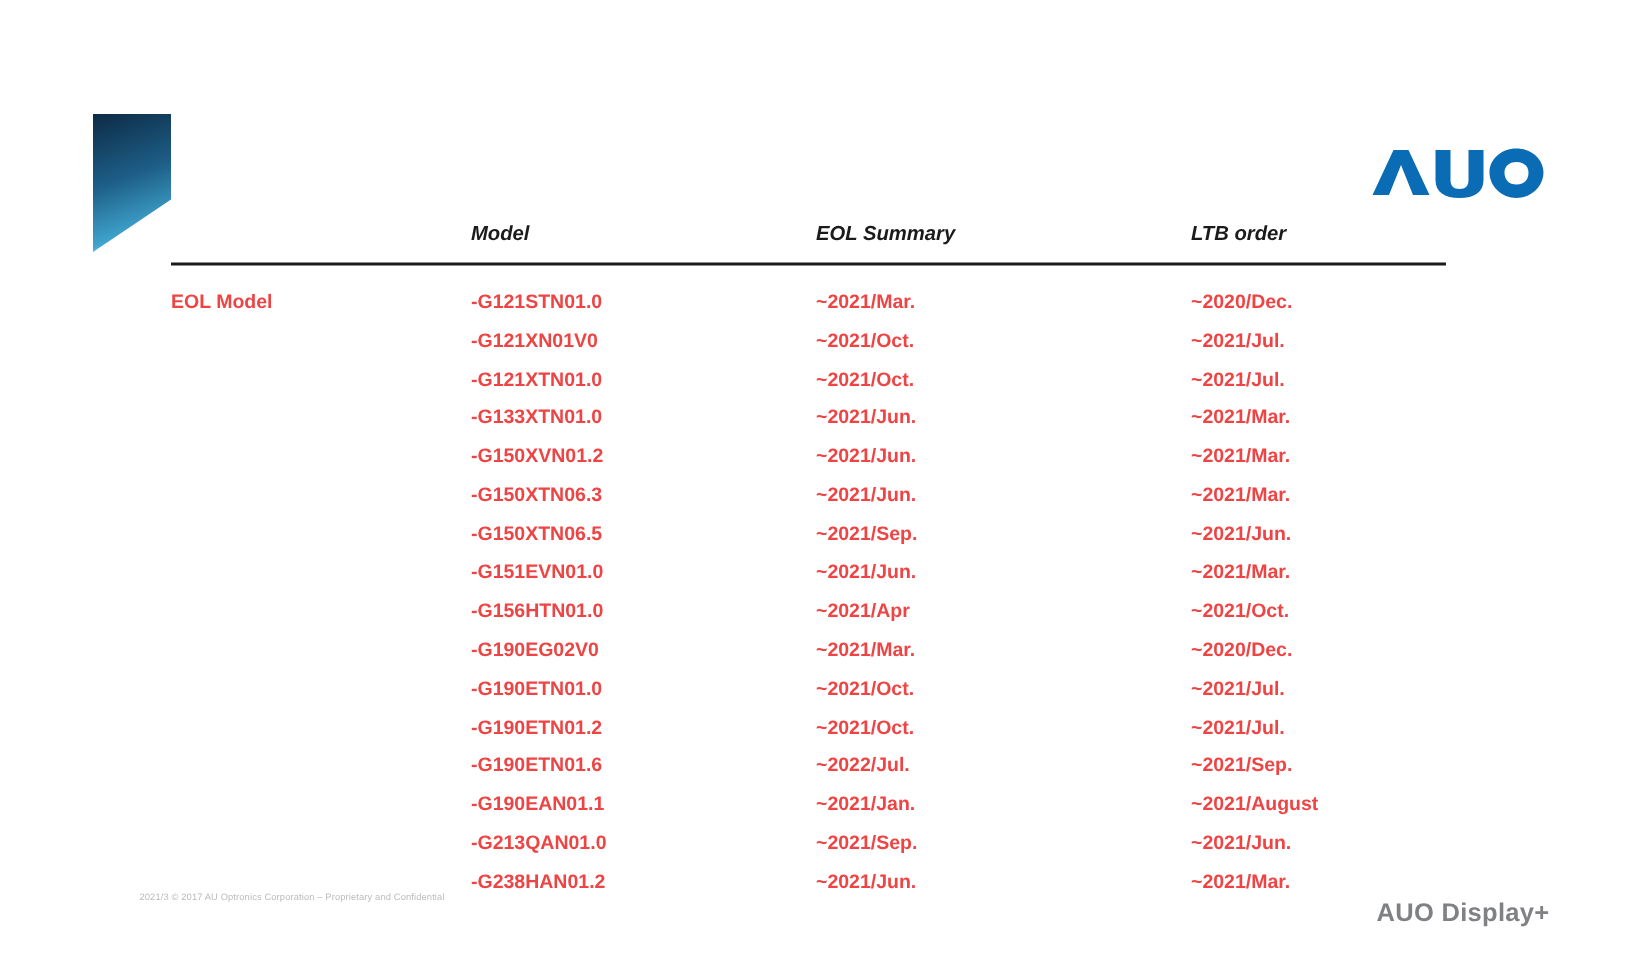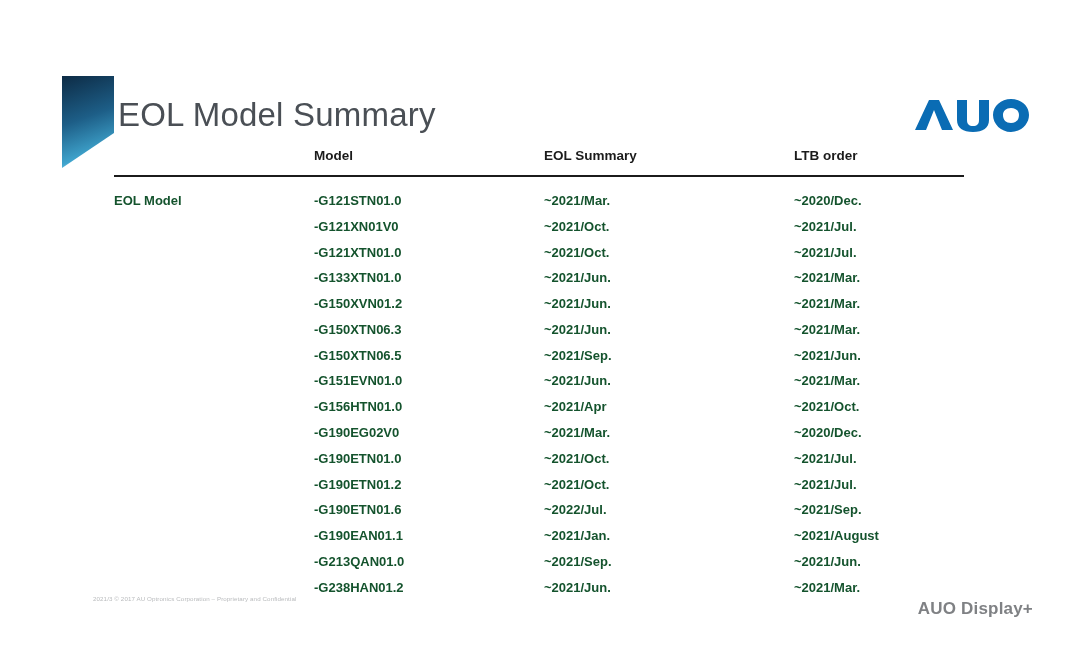--- a/index.html
+++ b/index.html
@@ -69,25 +69,26 @@
   table.eol th {
     text-align: left;
     font-size: 13.5px;
     font-weight: bold;
     color: #1b1b1b;
     padding: 0 0 12px 0;
     vertical-align: bottom;
   }
   table.eol thead tr {
     border-bottom: 2px solid #1b1b1b;
+    font-style: italic;
   }
   table.eol td {
     font-size: 13px;
     font-weight: bold;
-    color: #14532d;
+    color: #ef4444;
     padding: 5.4px 0;
     vertical-align: top;
   }
   .col-group { width: 200px; }
   .col-model { width: 230px; }
   .col-sched { width: 250px; }
   .col-ltb   { width: 170px; }
 
   td.group-cell {
     font-size: 13px;
@@ -119,21 +120,20 @@
     white-space: nowrap;
   }
 </style>
 </head>
 <body>
 
 <div class="slide">
 
   <div class="title-wedge"></div>
 
-  <div class="slide-title">EOL Model Summary</div>
 
   <div class="logo">
     <svg width="120" height="42" viewBox="0 0 120 42" xmlns="http://www.w3.org/2000/svg" aria-hidden="true">
       <g fill="#0a6cb4">
         <path d="M2 34 L16 4 L26 4 L40 34 L29 34 L21 14 L13 34 Z"></path>
         <path d="M44 4 L54 4 L54 24 C54 28 56 30 60 30 C64 30 66 28 66 24 L66 4 L76 4 L76 24 C76 32 70 36 60 36 C50 36 44 32 44 24 Z"></path>
         <path d="M98 3 C108 3 116 10 116 19 C116 28 108 36 98 36 C88 36 80 28 80 19 C80 10 88 3 98 3 Z M98 12 C93 12 90 15 90 19 C90 24 93 27 98 27 C103 27 106 24 106 19 C106 15 103 12 98 12 Z"></path>
       </g>
     </svg>
   </div>

